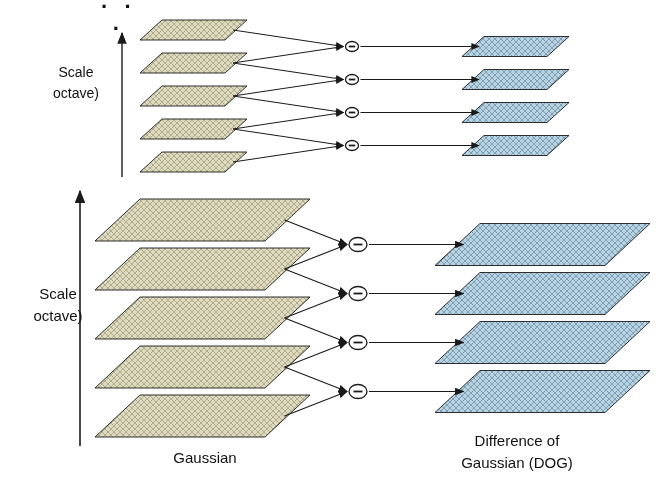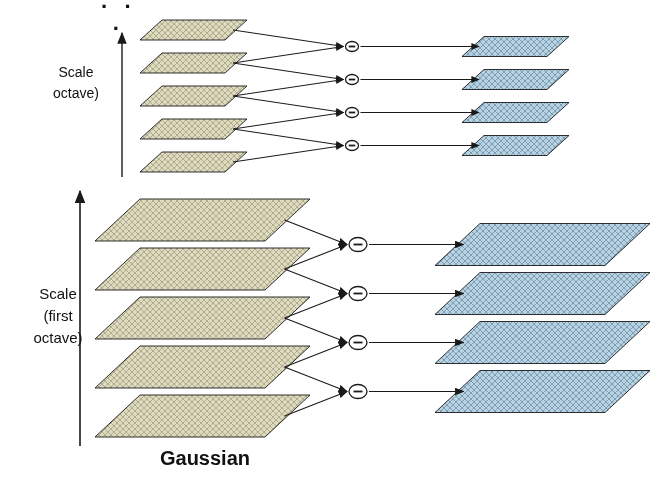--- a/index.html
+++ b/index.html
@@ -29,21 +29,21 @@
   .scale-next{
     left:36px;top:62px;width:80px;
     font-size:14px;line-height:21px;
   }
   .scale-first{
     left:18px;top:283px;width:80px;
     font-size:15px;line-height:22px;
   }
   .gaussian-lbl{
     left:156px;top:448px;width:98px;
-    font-size:20px;line-height:20px;font-weight:bold;
+    font-size:15px;line-height:20px;
   }
   .dog-lbl{
     left:434px;top:430px;width:166px;
     font-size:15px;line-height:22px;
   }
 </style>
 </head>
 <body>
 
 <div class="canvas">
@@ -146,20 +146,23 @@
 
   <div class="lbl ellipsis">· · ·</div>
 
   <div class="lbl scale-next">
     <span class="line">Scale</span>
     <span class="line">octave)</span>
   </div>
 
   <div class="lbl scale-first">
     <span class="line">Scale</span>
-    <span class="line">(first</span>
     <span class="line">octave)</span>
   </div>
 
   <div class="lbl gaussian-lbl">Gaussian</div>
 
+  <div class="lbl dog-lbl">
+    <span class="line">Difference of</span>
+    <span class="line">Gaussian (DOG)</span>
+  </div>
 
 </div>
 
 </body></html>

